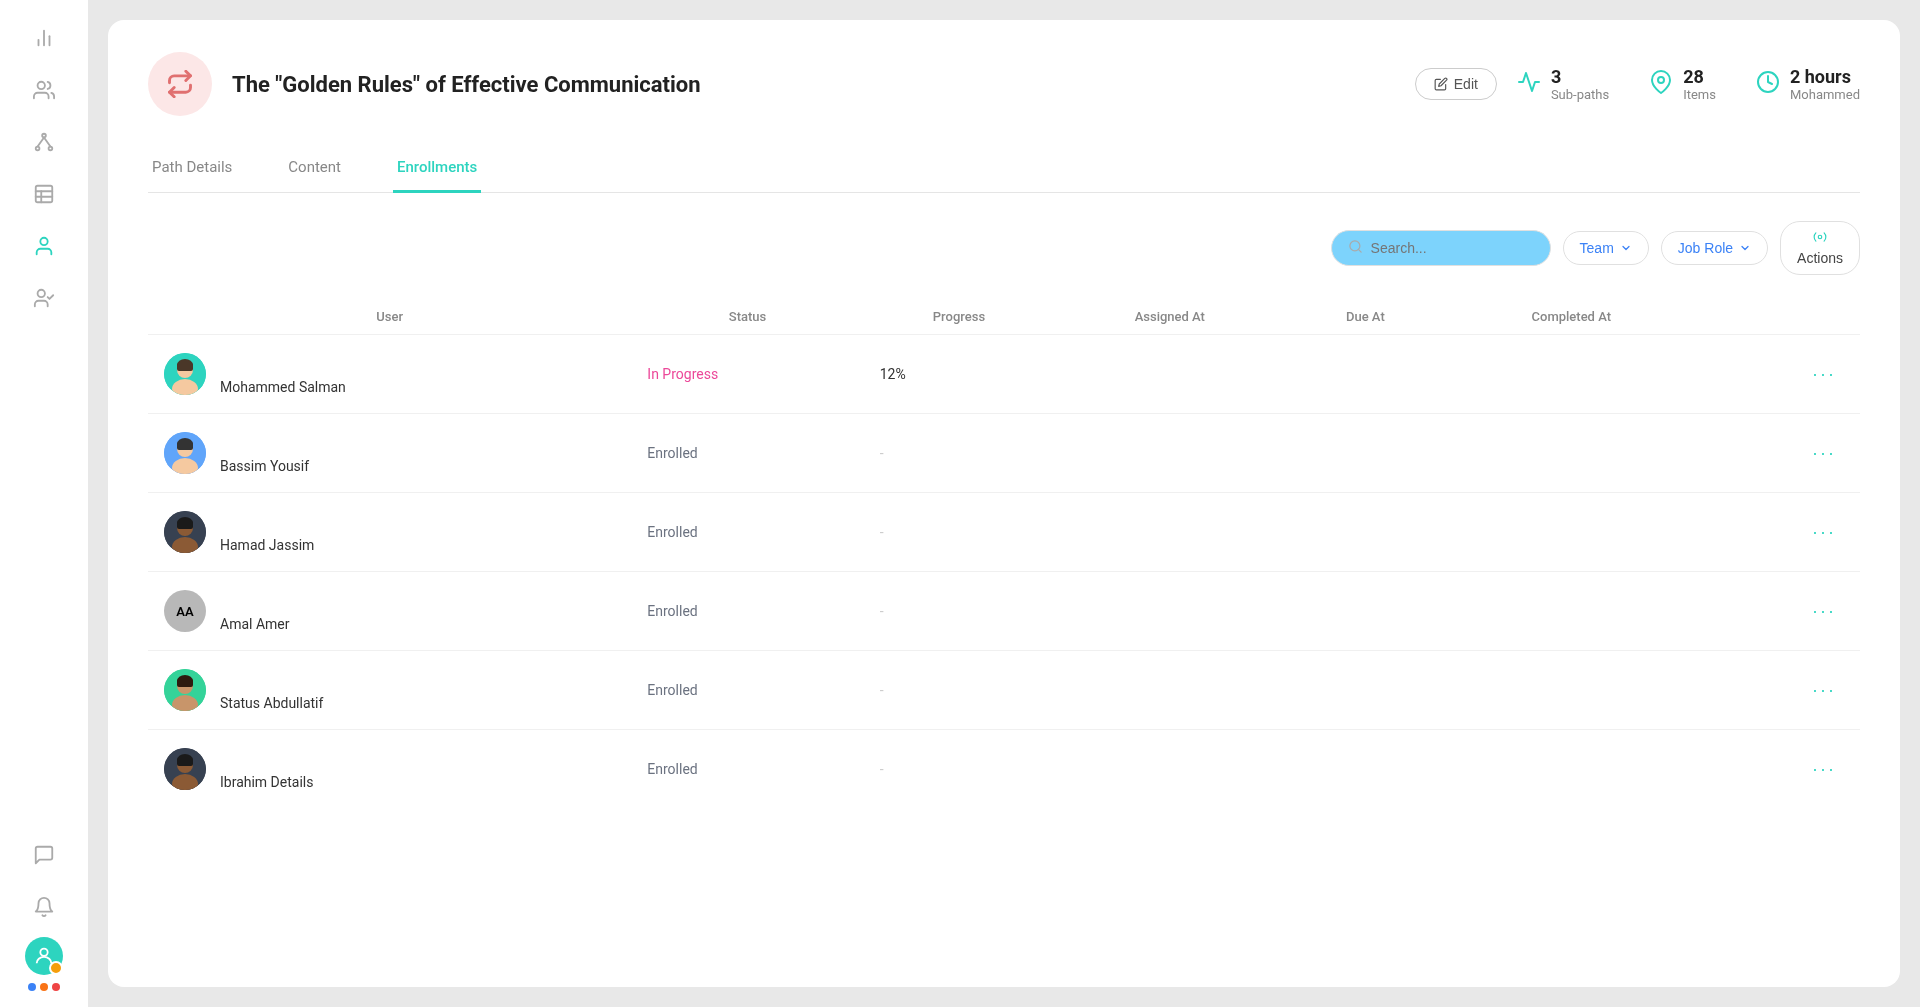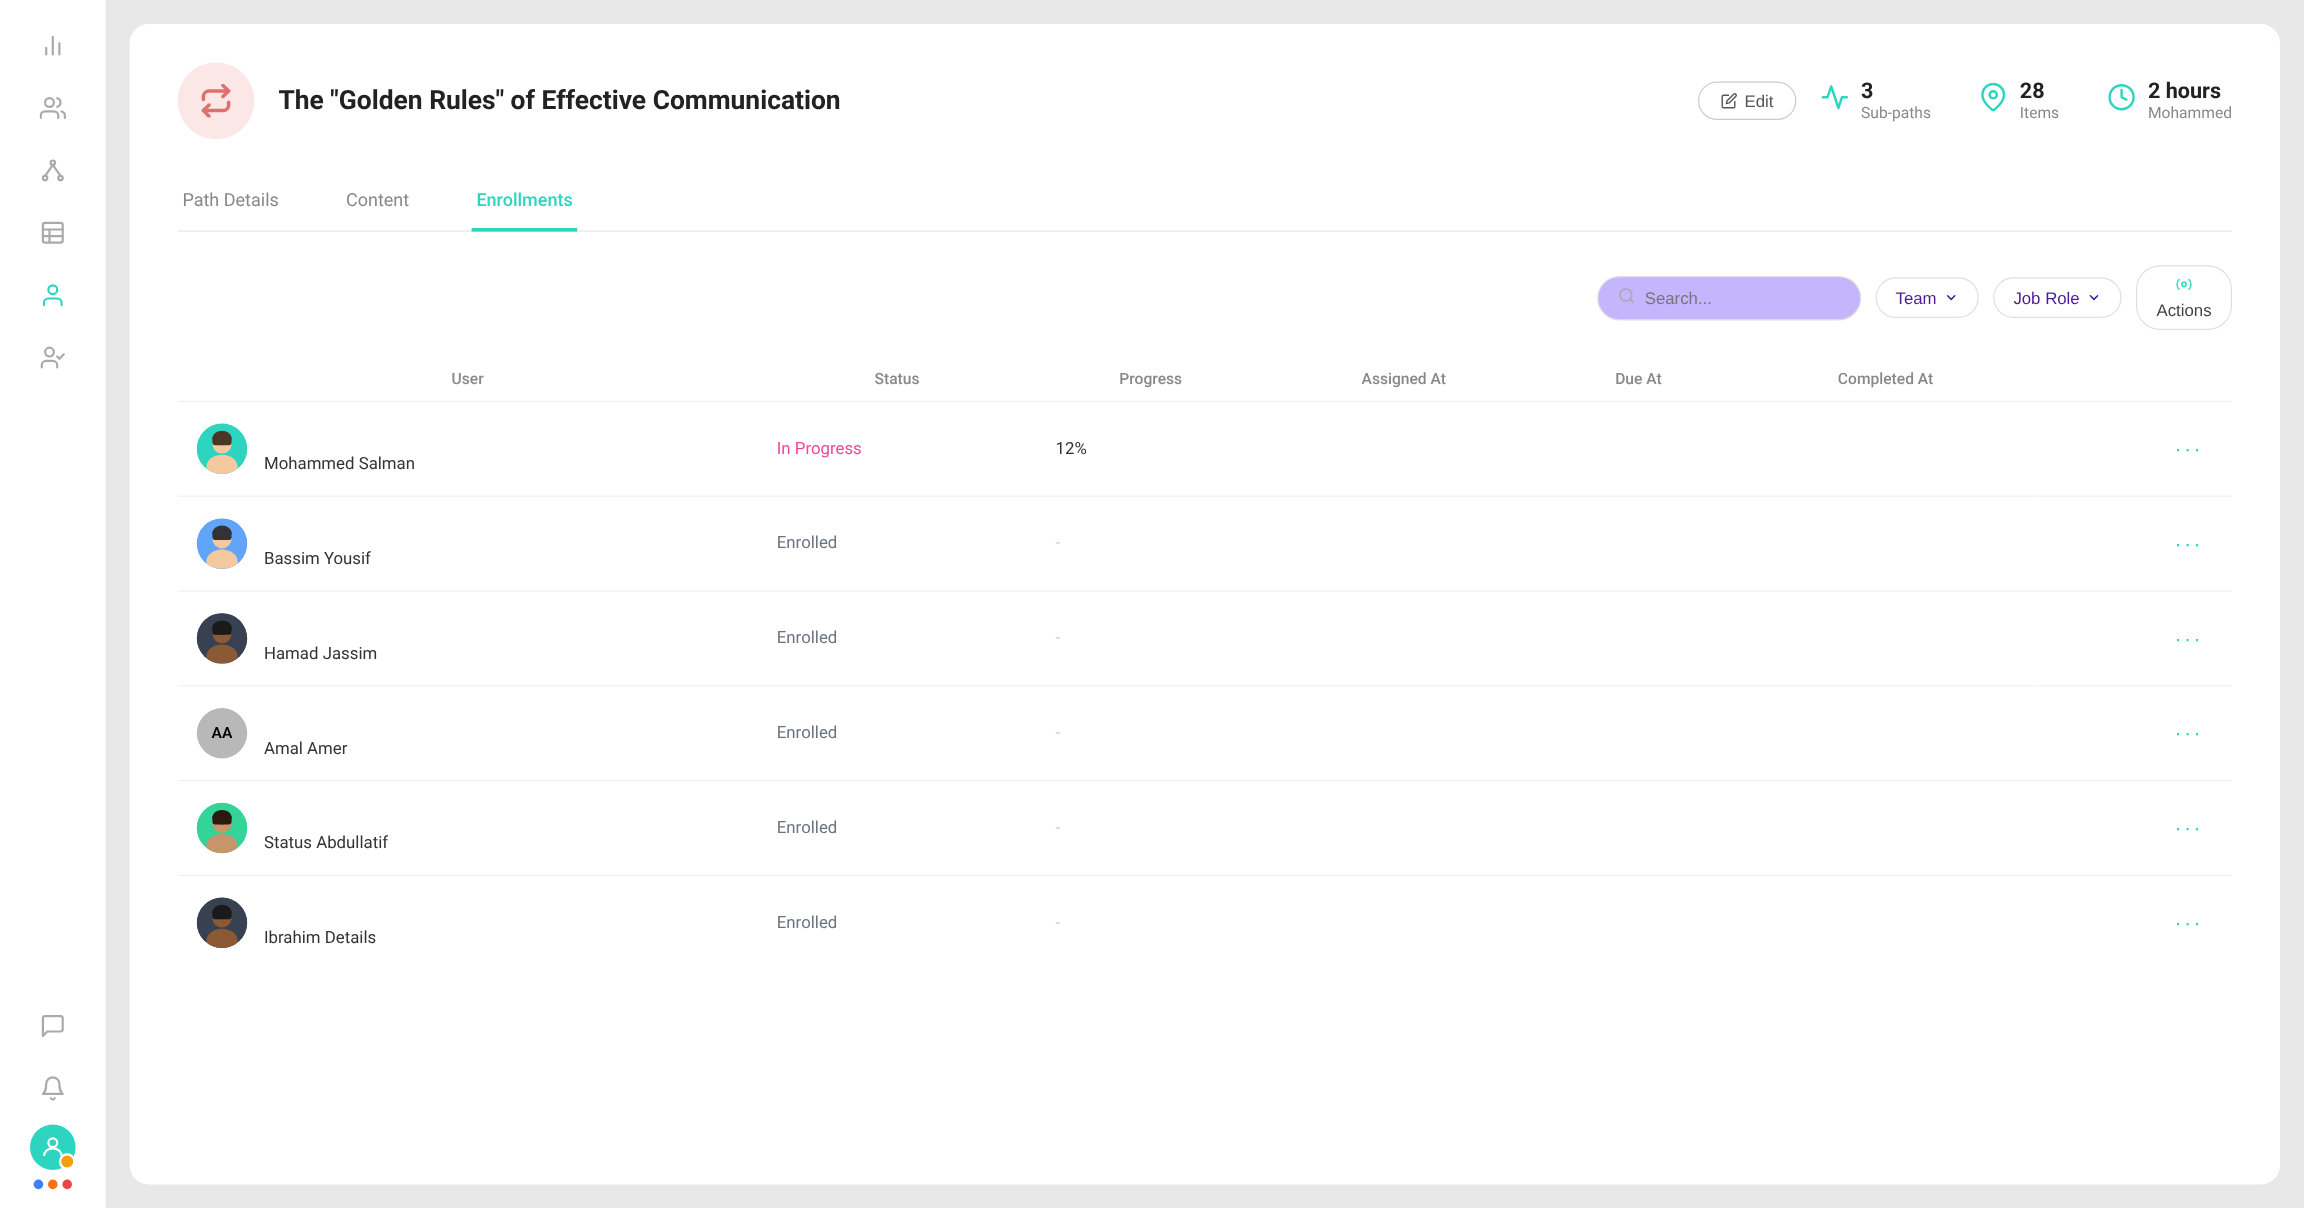--- a/index.html
+++ b/index.html
@@ -180,21 +180,21 @@
       margin-bottom: 24px;
     }
     .search-box {
       display: flex;
       align-items: center;
       gap: 8px;
       border: 1.5px solid #e0e0e0;
       border-radius: 20px;
       padding: 8px 16px;
       width: 220px;
-      background: #c4b5fd;
+      background: #7dd3fc;
       justify-content: space-between;
     }
     .search-box input {
       border: none;
       outline: none;
       font-size: 14px;
       color: #555;
       background: transparent;
       width: 100%;
     }
@@ -202,21 +202,21 @@
     .filter-btn {
       display: flex;
       align-items: center;
       gap: 6px;
       padding: 8px 16px;
       border: 1.5px solid #e0e0e0;
       border-radius: 20px;
       background: #fff;
       cursor: pointer;
       font-size: 14px;
-      color: #4c1d95;
+      color: #3b82f6;
     }
     .actions-btn {
       display: flex;
       align-items: center;
       gap: 6px;
       padding: 8px 16px;
       border: 1.5px solid #e0e0e0;
       border-radius: 20px;
       background: #fff;
       cursor: pointer;

